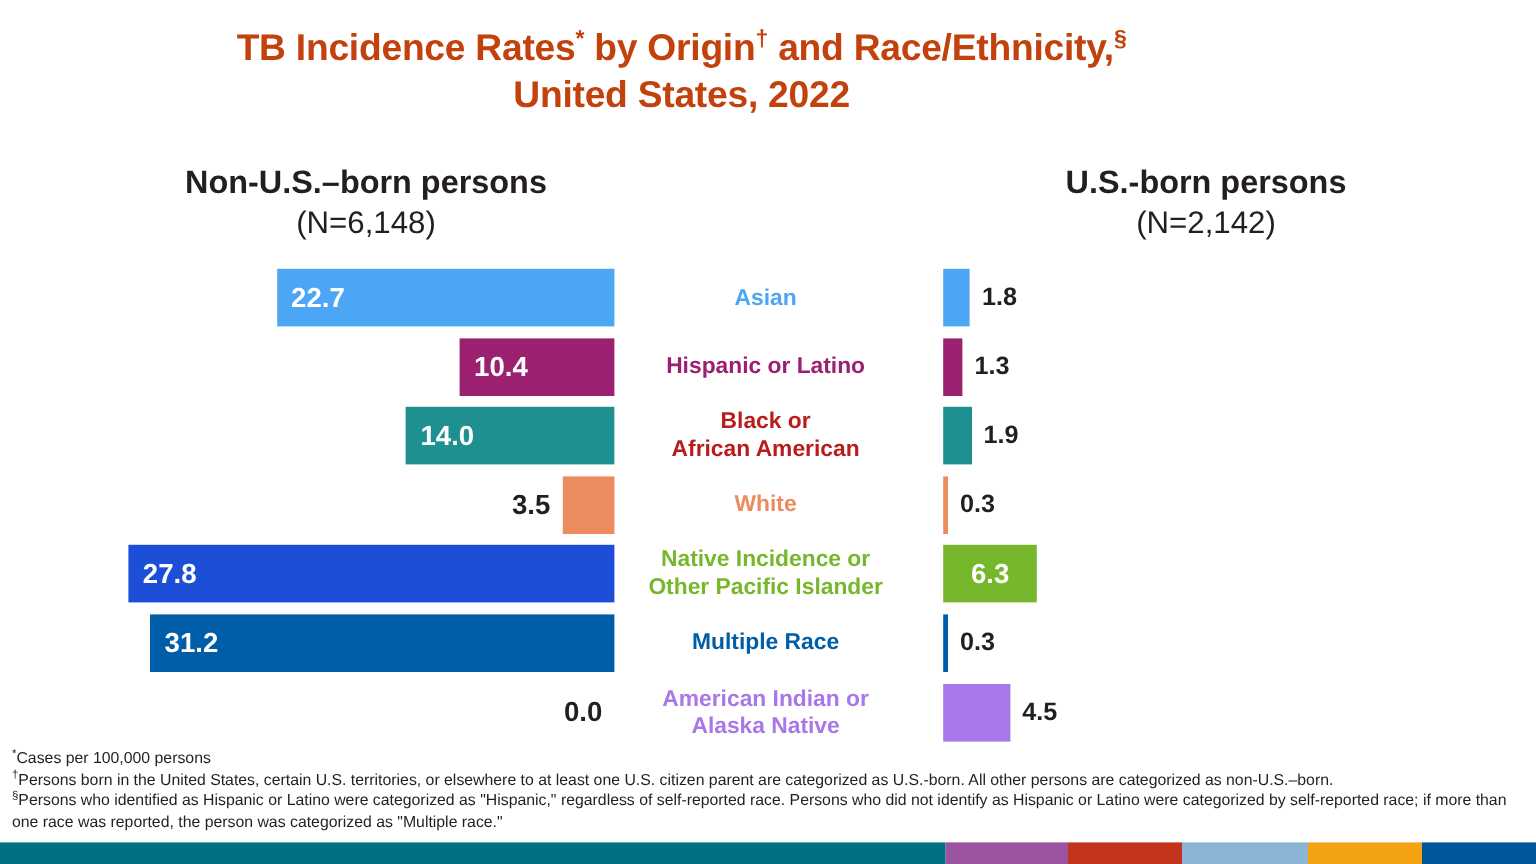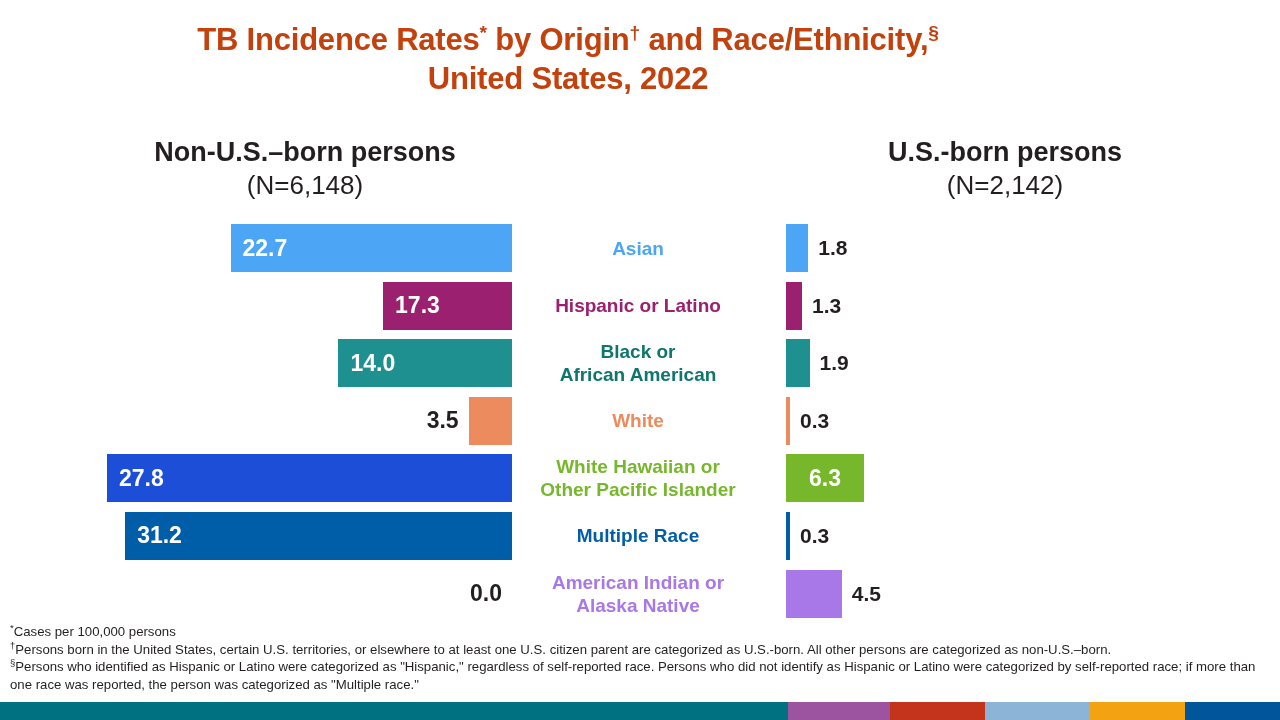--- a/index.html
+++ b/index.html
@@ -212,40 +212,40 @@
       <div class="right-pane">
         <div class="rp-wrap">
           <div class="bar" style="width: 22.32px; background: rgb(77, 166, 245);"></div>
         </div>
         <span class="val-out">1.8</span>
       </div>
     </div>
     <div class="row">
       <div class="left-pane">
         <div class="bar" style="width: 128.96px; background: rgb(156, 32, 112);">
-          <span class="val-in">17.3</span>
+          <span class="val-in">10.4</span>
         </div>
       </div>
       <div class="center-pane" style="color: rgb(156, 32, 112);">
         <div>Hispanic or Latino</div>
       </div>
       <div class="right-pane">
         <div class="rp-wrap">
           <div class="bar" style="width: 16.12px; background: rgb(156, 32, 112);"></div>
         </div>
         <span class="val-out">1.3</span>
       </div>
     </div>
     <div class="row">
       <div class="left-pane">
         <div class="bar" style="width: 173.6px; background: rgb(31, 144, 144);">
           <span class="val-in">14.0</span>
         </div>
       </div>
-      <div class="center-pane" style="color: #0f766e;">
+      <div class="center-pane" style="color: #b91c1c;">
         <div>Black or</div>
         <div>African American</div>
       </div>
       <div class="right-pane">
         <div class="rp-wrap">
           <div class="bar" style="width: 23.56px; background: rgb(31, 144, 144);"></div>
         </div>
         <span class="val-out">1.9</span>
       </div>
     </div>
@@ -264,21 +264,21 @@
         <span class="val-out">0.3</span>
       </div>
     </div>
     <div class="row">
       <div class="left-pane">
         <div class="bar" style="width: 405px; background: #1d4ed8;">
           <span class="val-in">27.8</span>
         </div>
       </div>
       <div class="center-pane" style="color: rgb(119, 183, 44);">
-        <div>White Hawaiian or</div>
+        <div>Native Incidence or</div>
         <div>Other Pacific Islander</div>
       </div>
       <div class="right-pane">
         <div class="rp-wrap">
           <div class="bar" style="width: 78.12px; background: rgb(119, 183, 44);"></div>
           <span class="val-in">6.3</span>
         </div>
       </div>
     </div>
     <div class="row">

